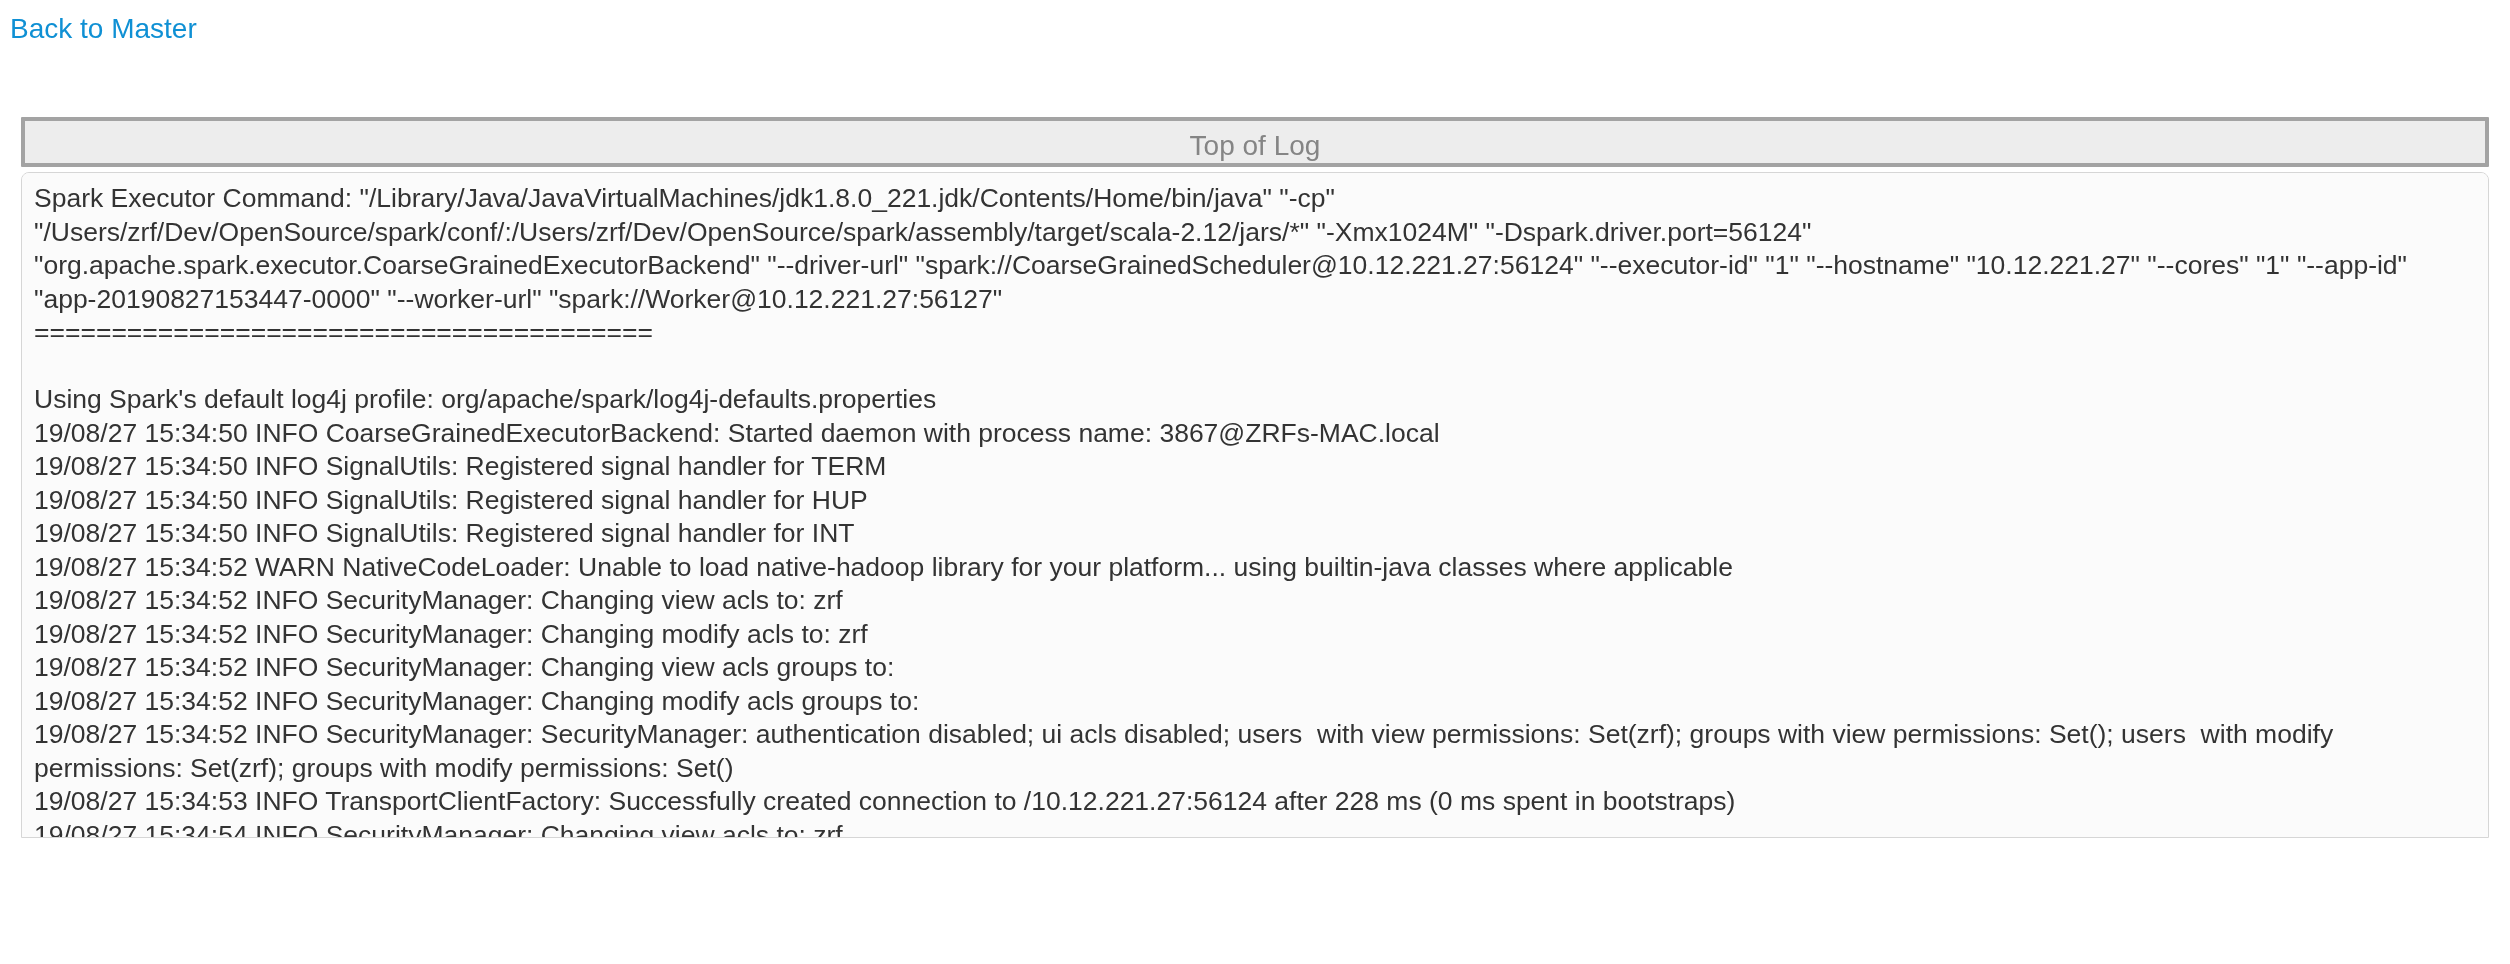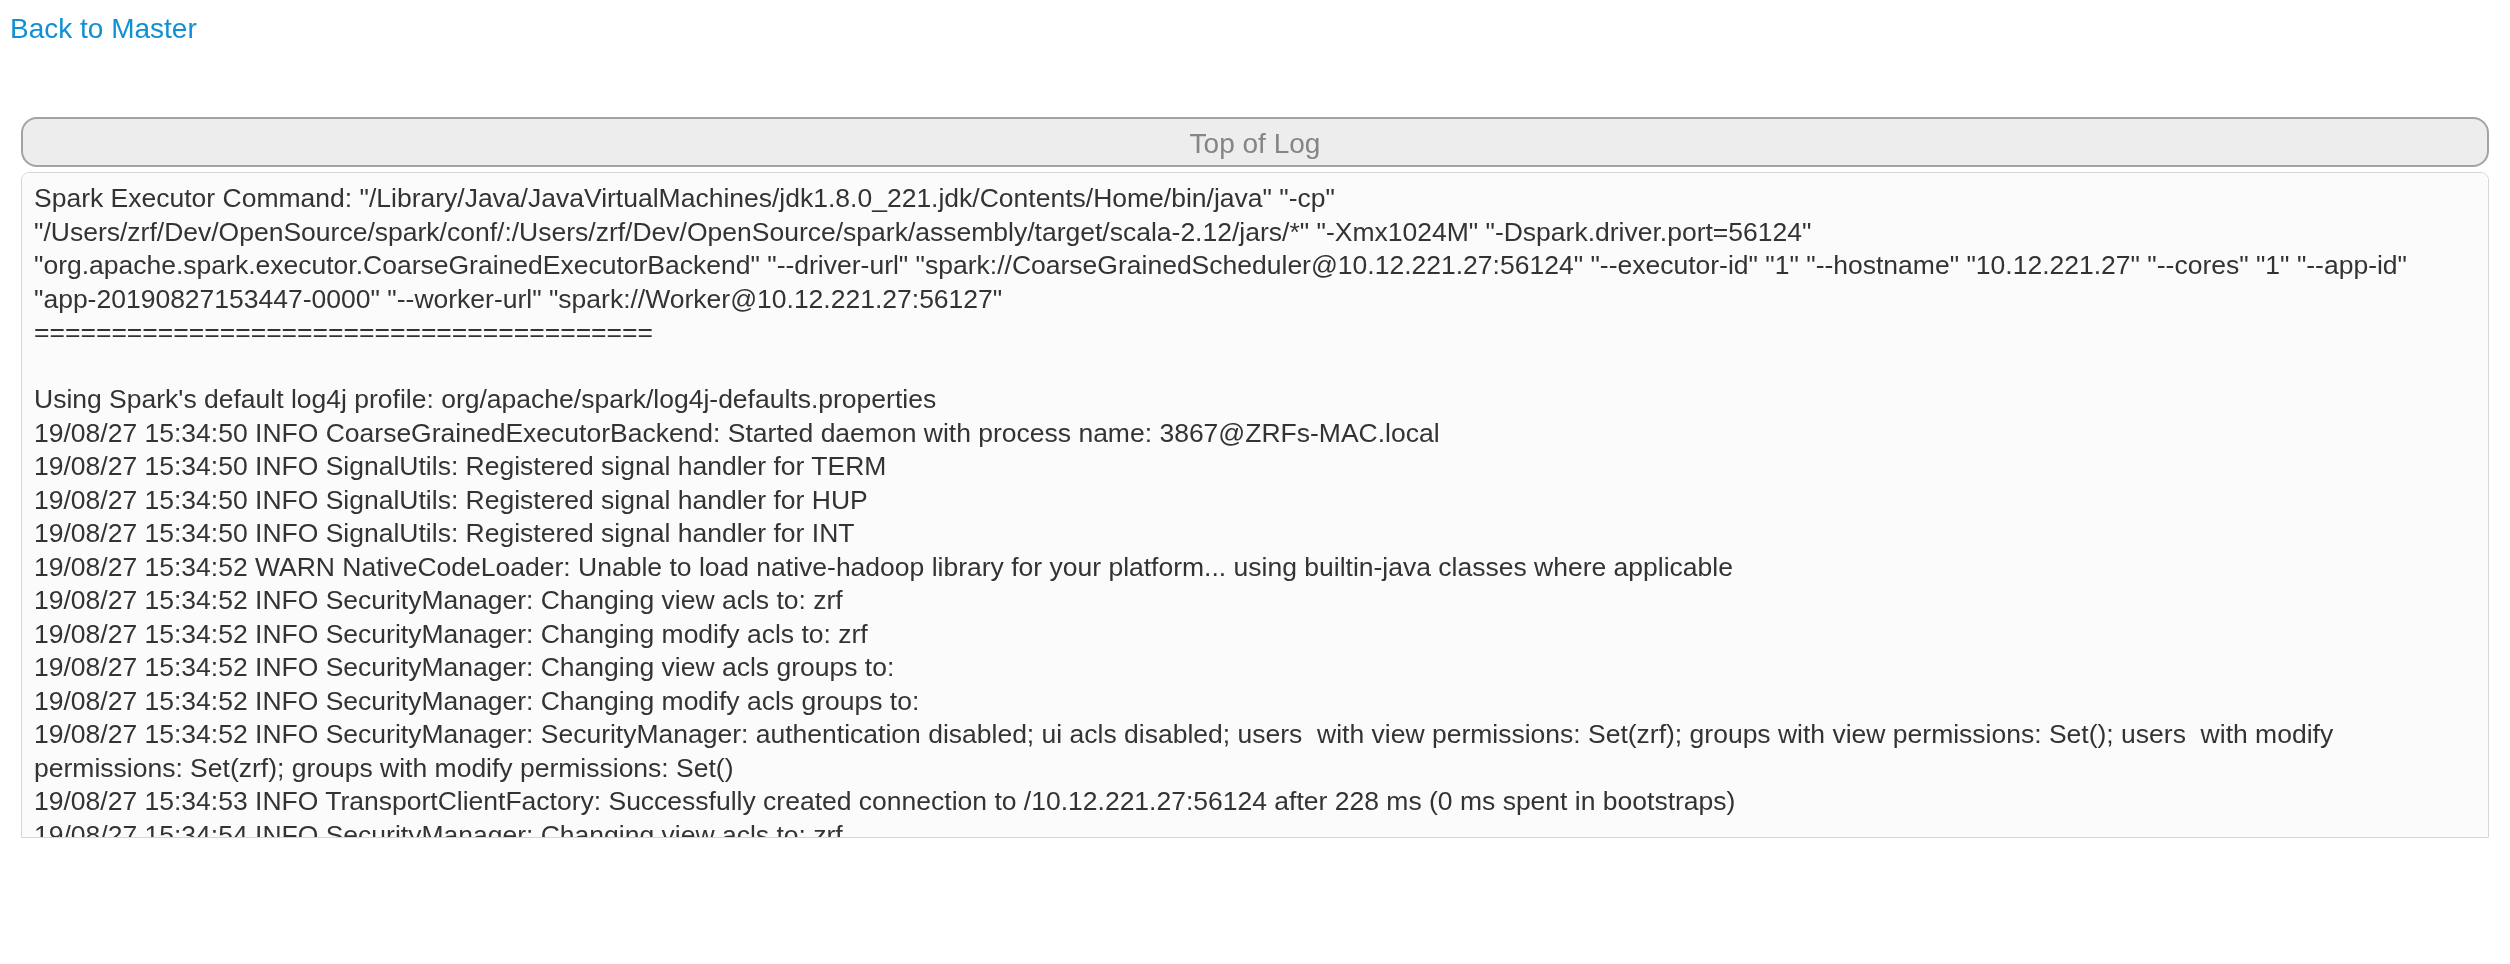--- a/index.html
+++ b/index.html
@@ -38,22 +38,22 @@
     top: 117px;
     bottom: -10px;
     display: flex;
     flex-direction: column;
   }
   .log-header {
     height: 50px;
     line-height: 50px;
     text-align: center;
     background: #ededed;
-    border: 2px solid #a3a3a3;
-    border-radius: 16px;
+    border: 4px solid #a3a3a3;
+    border-radius: 1px;
     color: #858585;
     font-size: 28px;
     cursor: pointer;
     user-select: none;
   }
   .log-content {
     flex: 1;
     margin-top: 5px;
     background: #fbfbfb;
     border: 1px solid #d6d6d6;

